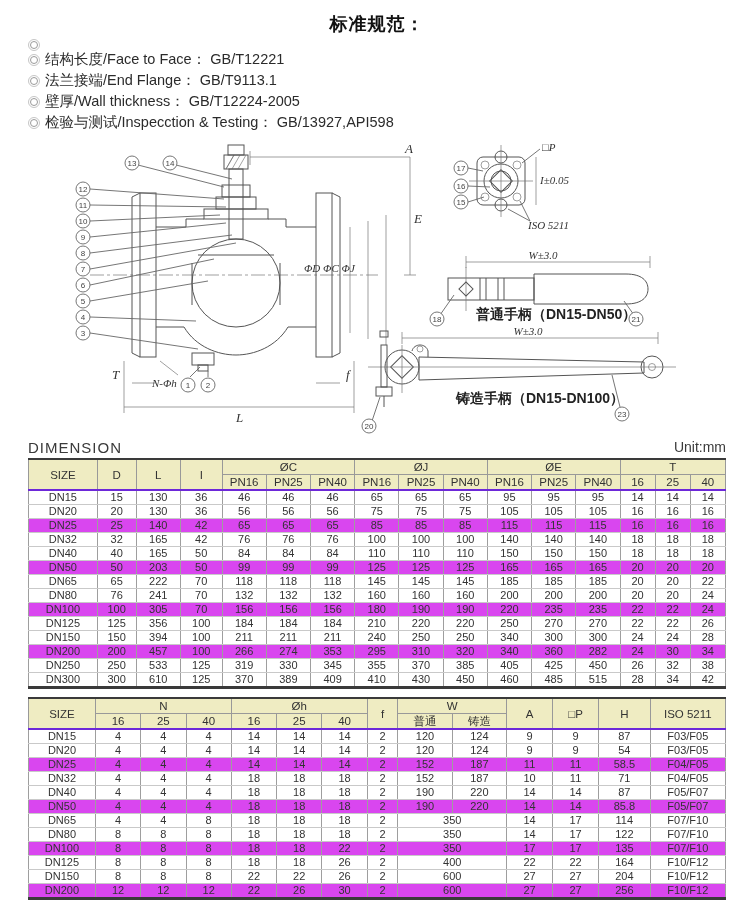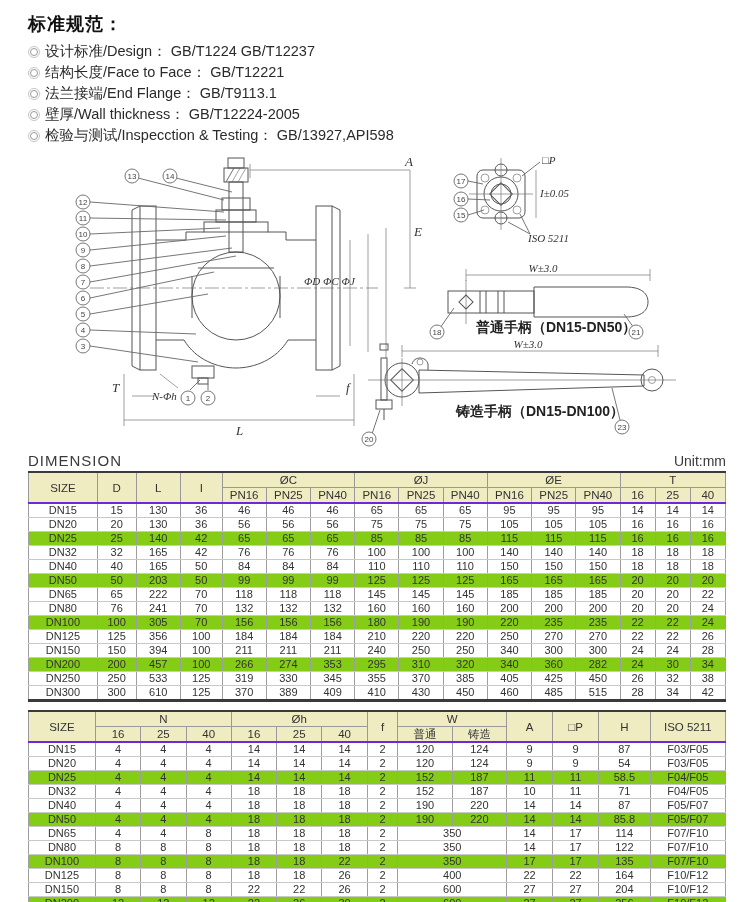--- a/index.html
+++ b/index.html
@@ -1,64 +1,63 @@
 <!DOCTYPE html>
 <html><head>
 <meta charset="utf-8">
 <style>
   html,body{margin:0;padding:0;background:#ffffff;}
   body{width:750px;height:902px;overflow:hidden;font-family:"Liberation Sans",sans-serif;color:#222;}
   .page{padding:12px 24px 0 28px;}
 
   
-  .spec-title{font-size:18px;font-weight:bold;color:#111;letter-spacing:1px;}
+  .spec-title{font-size:18px;font-weight:bold;color:#111;letter-spacing:1px;text-align:center;}
   .spec-list{margin-top:5px;}
   .spec-item{display:flex;align-items:center;font-size:14.5px;color:#2b2b2b;line-height:21px;}
   .ring{display:inline-block;width:6px;height:6px;border:1px solid #9a9a9a;border-radius:50%;
         outline:1px solid #c6c6c6;outline-offset:1px;margin:0 7px 0 2px;flex:0 0 auto;}
 
   
   .drawing{display:block;margin-top:2px;}
   .ln{stroke:#555;fill:none;stroke-width:1;}
   .thin{stroke:#777;stroke-width:.7;fill:none;}
   .cl{stroke:#666;fill:none;stroke-width:.9;}
   .dim{font-family:"Liberation Serif",serif;font-style:italic;font-size:13px;fill:#333;}
   .dims{font-family:"Liberation Serif",serif;font-style:italic;font-size:11px;fill:#333;}
   .cap{font-size:14px;font-weight:bold;fill:#222;font-family:"Liberation Sans",sans-serif;}
   .cnum{font-size:8px;fill:#444;font-family:"Liberation Sans",sans-serif;}
   .callout circle{fill:#fff;stroke:#666;stroke-width:.9;}
   .hatch{stroke:#666;stroke-width:.6;}
 
   
-  .dim-head{display:flex;justify-content:space-between;align-items:center;margin-top:4px;margin-bottom:2px;}
+  .dim-head{display:flex;justify-content:space-between;align-items:flex-start;margin-top:4px;margin-bottom:2px;}
   .dim-title{font-size:15px;color:#3a3a3a;letter-spacing:1px;}
   .unit{font-size:14px;color:#3a3a3a;}
 
   
   table.spec{width:100%;border-collapse:collapse;table-layout:fixed;
              border-top:2px solid #3a3a3a;border-bottom:3px solid #3a3a3a;}
   table.spec th{background:#efecc2;border:1px solid #999;font-weight:normal;
                 font-size:11.5px;color:#333;padding:1px 0;line-height:12px;}
   table.spec thead{border-bottom:2px solid #6d28d9;}
   table.spec td{border-left:1px solid #9e9e9e;border-right:1px solid #9e9e9e;
                 border-top:1px solid #c9c9c9;border-bottom:1px solid #c9c9c9;
                 text-align:center;font-size:11px;color:#333;padding:0;line-height:13px;}
-  table.spec tbody tr:nth-child(3n){background:#84cc16;}
+  table.spec tbody tr:nth-child(3n){background:#d946ef;}
   .tbl2{margin-top:8px;}
 </style>
 </head>
 <body>
 
 <div class="page">
 
   <div class="spec-title">标准规范：</div>
   <div class="spec-list">
     <div class="spec-item">
         <span class="ring"></span>
-        <span>设计标准/Design： GB/T1224  GB/T12237</span>
       </div>
     <div class="spec-item">
         <span class="ring"></span>
         <span>结构长度/Face to Face： GB/T12221</span>
       </div>
     <div class="spec-item">
         <span class="ring"></span>
         <span>法兰接端/End Flange： GB/T9113.1</span>
       </div>
     <div class="spec-item">

